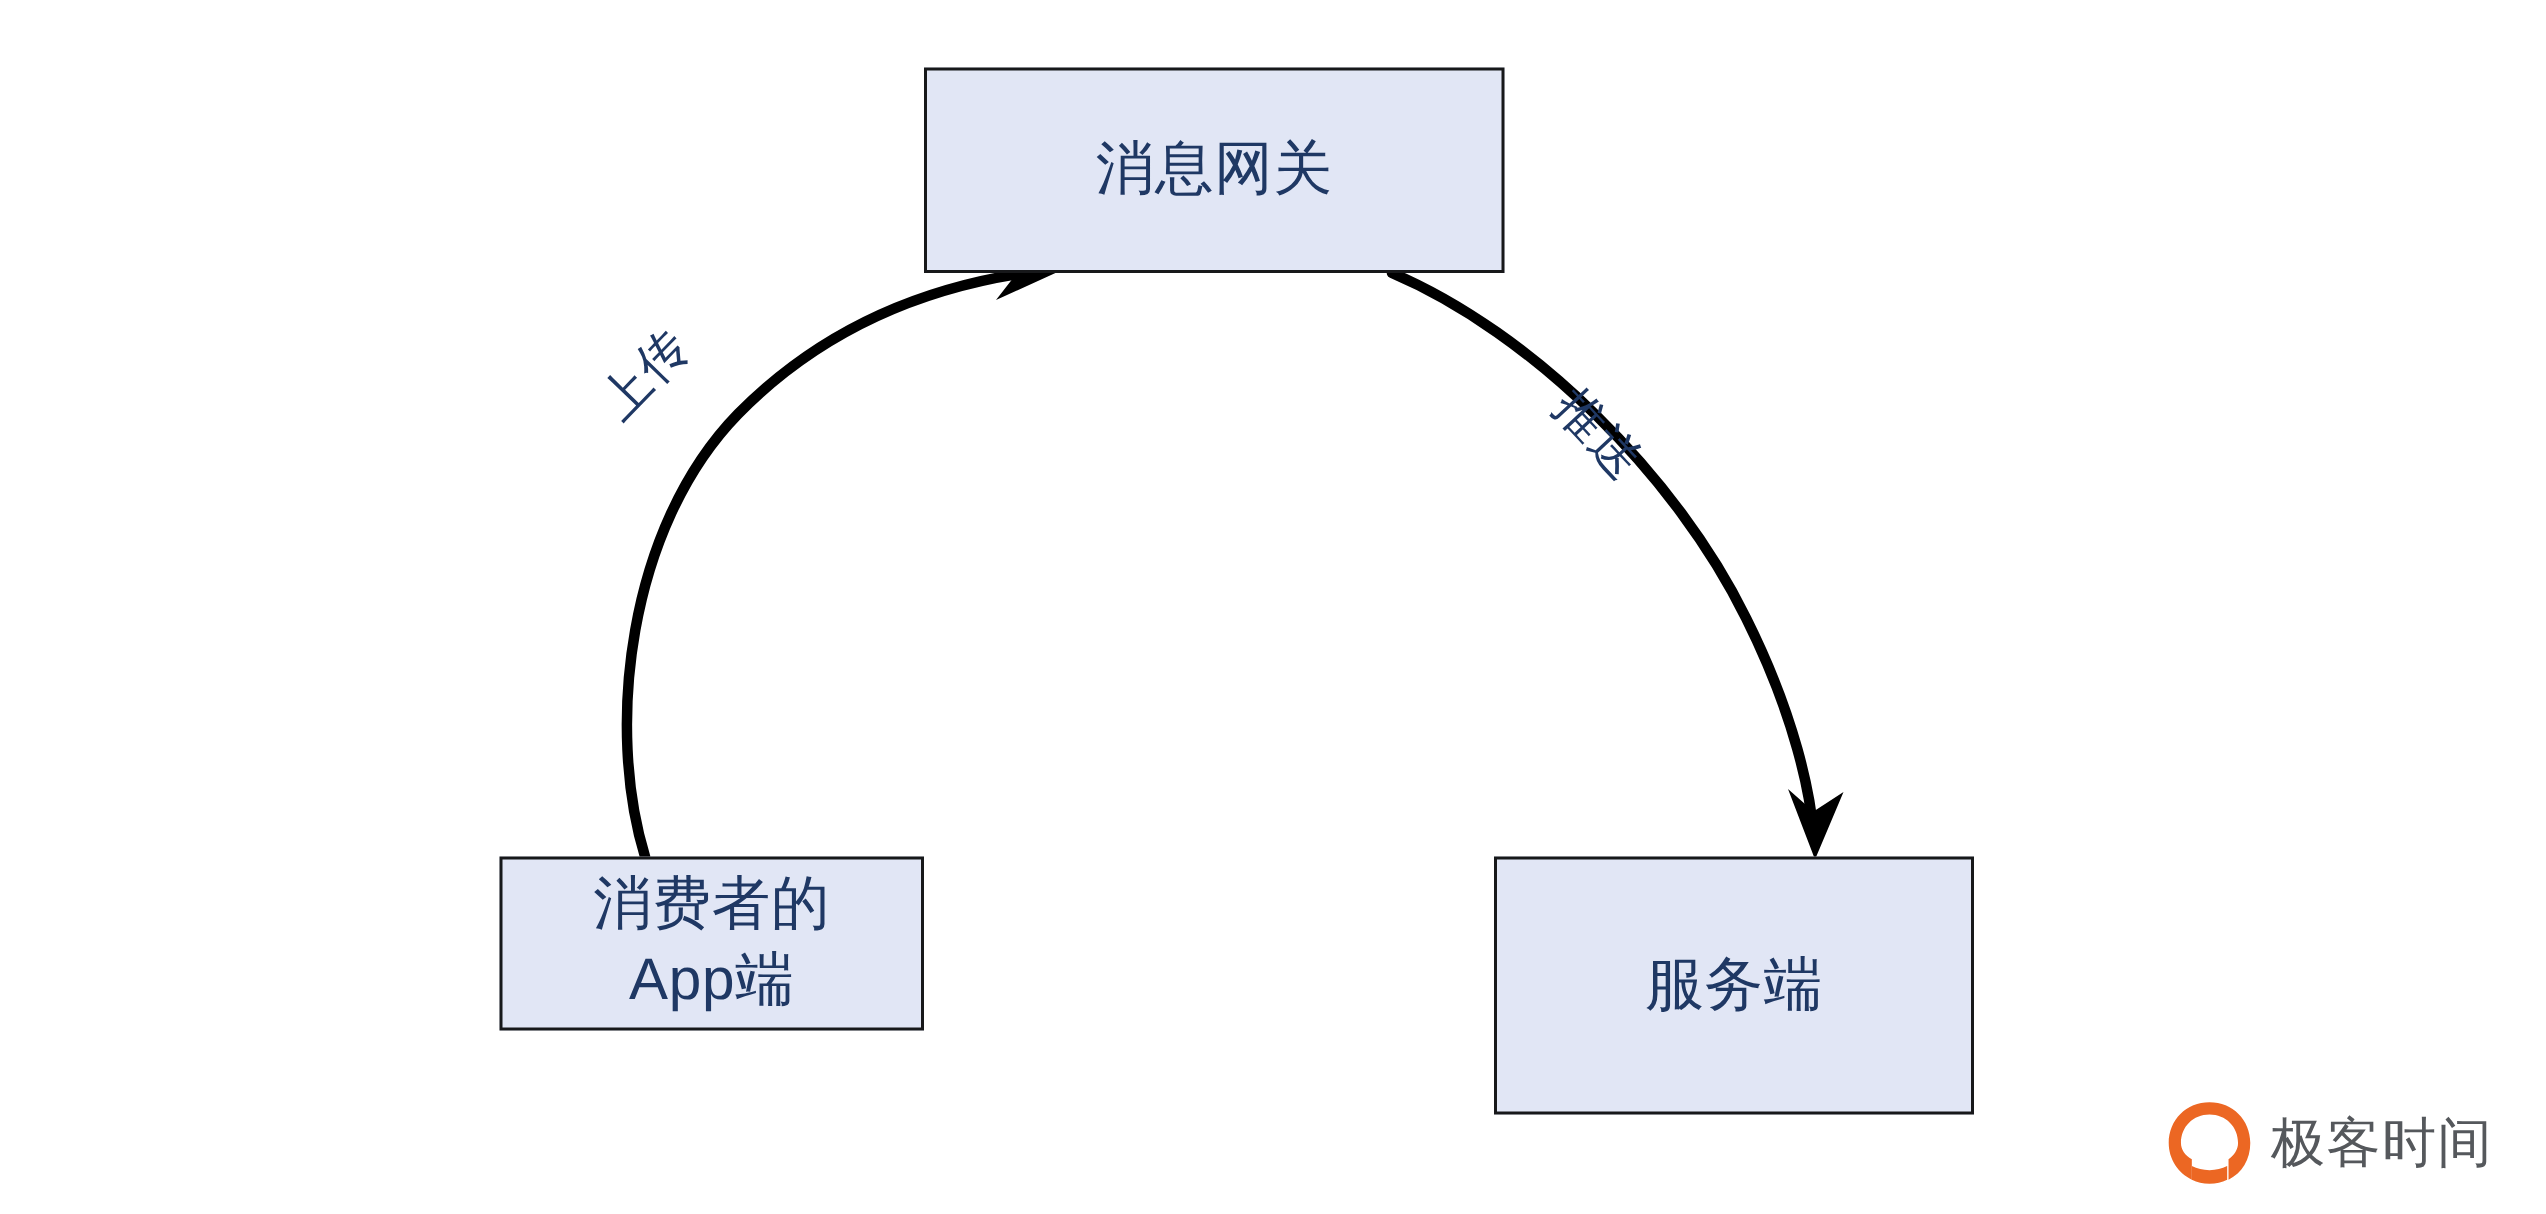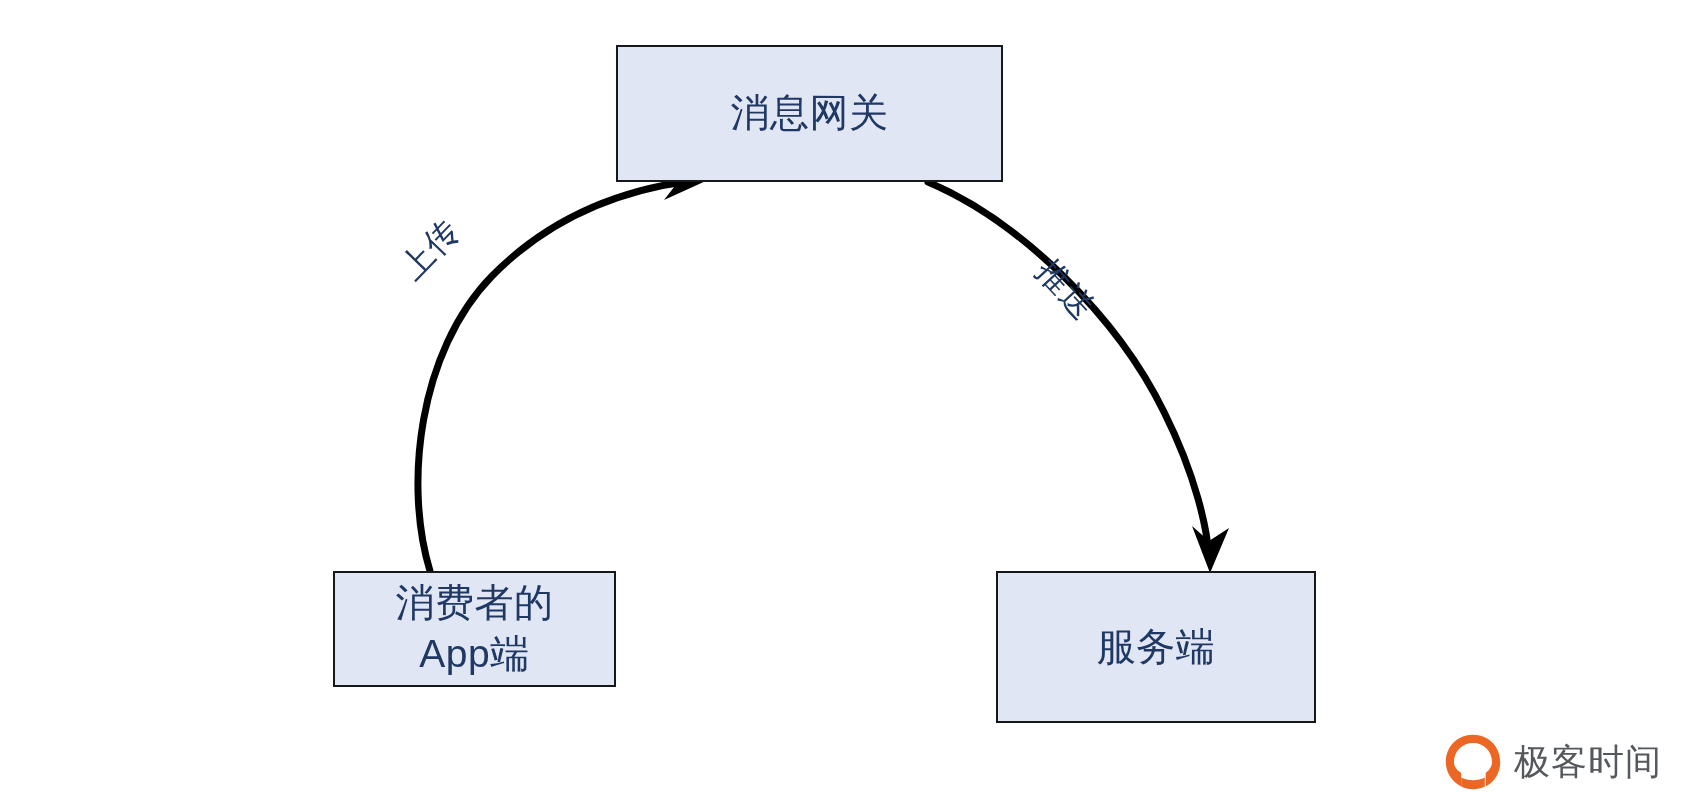--- a/index.html
+++ b/index.html
@@ -52,21 +52,21 @@
   #node-app {
     left: 333px;
     top: 571px;
     width: 283px;
     height: 116px;
   }
   #node-server {
     left: 996px;
     top: 571px;
     width: 320px;
-    height: 152px;
+    height: 172px;
   }
   .edge-label {
     position: absolute;
     color: #1f3864;
     font-size: 33px;
     line-height: 1;
     white-space: nowrap;
     letter-spacing: 1px;
   }
   #edge-label-upload {

